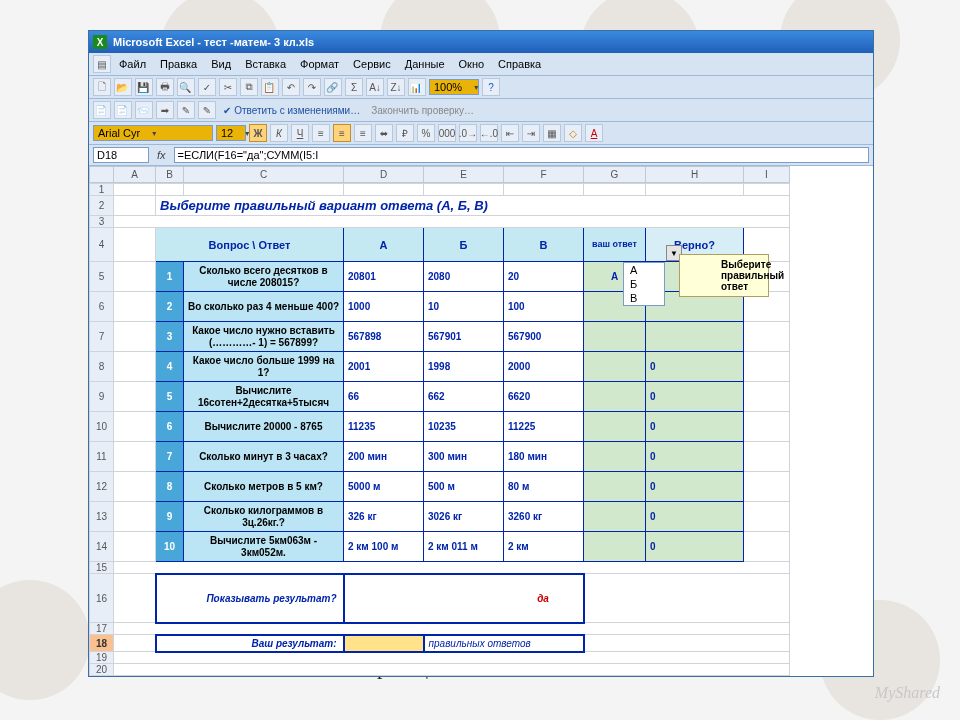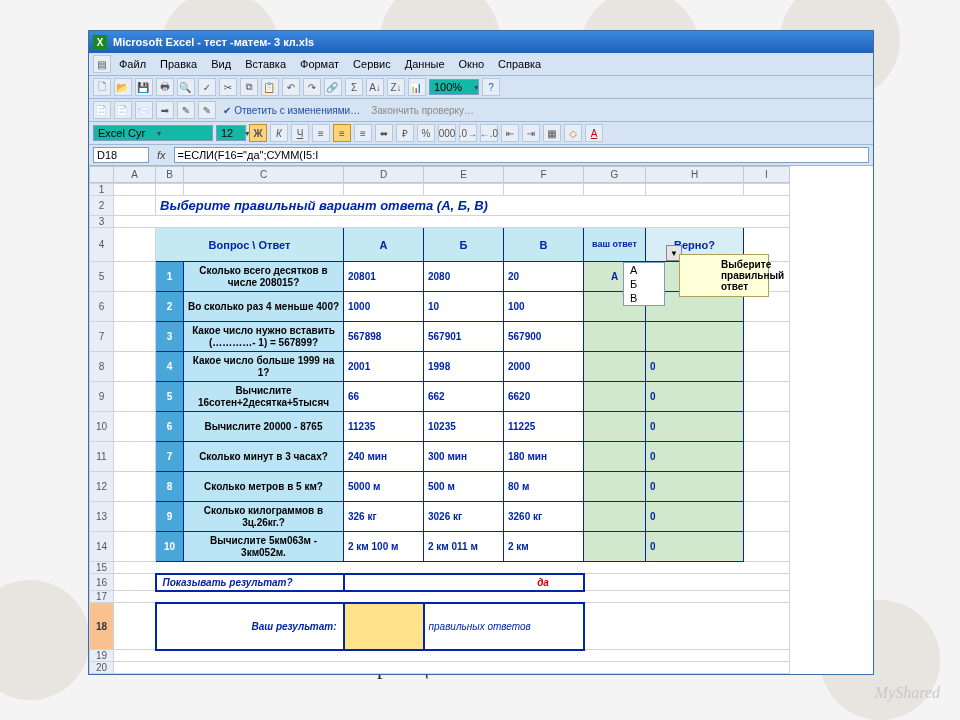--- a/index.html
+++ b/index.html
@@ -60,21 +60,21 @@
     flex-wrap:wrap;
   }
   .tbtn {
     width:18px; height:18px;
     border:1px solid #b8c8dc;
     background:#e8eef8;
     display:inline-flex; align-items:center; justify-content:center;
     font-size:10px; color:#555;
   }
   .font-box, .size-box {
-    border:1px solid #7a9cc6; background:#14b8a6;
+    border:1px solid #7a9cc6; background:#eab308;
     padding:1px 4px; font-size:11px;
     display:inline-flex; align-items:center; gap:12px;
   }
   .font-box::after, .size-box::after { content:"▾"; font-size:8px; color:#444; }
   .bold-b { background:#ffd37a; border:1px solid #c0902a; }
   .rev-label { font-size:10px; color:#2050a0; padding:0 4px; }
   .rev-label.gray { color:#888; }
   .formula-bar {
     background:#d6e3f3; display:flex; align-items:center;
     border-bottom:1px solid #a0b8d8; padding:2px 4px; gap:4px;
@@ -118,36 +118,36 @@
   }
   .your-cell {
     background:#d2e8cc!important; border:1px solid #0024aa!important;
     text-align:center; font-weight:bold; color:#0024aa;
   }
   .verno-cell {
     background:#d2e8cc!important; border:1px solid #0024aa!important;
     color:#0024aa; text-align:left; padding:2px 4px!important; font-weight:bold;
   }
   .show-label {
-    color:#0024aa; font-weight:bold; font-style:italic; 
-    padding:2px 6px!important; border:2px solid #0024aa!important;
+    color:#0024aa; font-weight:bold; font-style:italic; text-align:right;
+    padding:18px 6px!important; border:2px solid #0024aa!important;
   }
   .show-val {
     color:#c00; font-weight:bold; font-style:italic; text-align:center;
     border:2px solid #0024aa!important;
   }
   .res-label {
     color:#0024aa; font-weight:bold; font-style:italic; text-align:right;
     padding:2px 6px!important; border:2px solid #0024aa!important;
   }
   .res-val {
     background:#ffe28a!important; border:2px solid #0024aa!important;
   }
   .res-txt {
-    color:#0024aa; font-style:italic; padding:17px 4px!important;
+    color:#0024aa; font-style:italic; padding:2px 4px!important;
     border:2px solid #0024aa!important; text-align:left;
   }
   .dropdown-pop {
     position:absolute;
     background:#fff; border:1px solid #7a9cc6;
     font-size:11px; color:#000;
     z-index:5;
   }
   .dropdown-pop .arrow-btn {
     position:absolute; right:-18px; top:-18px;
@@ -234,21 +234,21 @@
     <span class="tbtn">📄</span>
     <span class="tbtn">📨</span>
     <span class="tbtn">➡</span>
     <span class="tbtn">✎</span>
     <span class="tbtn">✎</span>
     <span class="rev-label">✔ <span>Ответить с изменениями…</span></span>
     <span class="rev-label gray">Закончить проверку…</span>
   </div>
 
   <div class="toolbar">
-    <span class="font-box" style="width:120px">Excel Cyr</span>
+    <span class="font-box" style="width:120px">Arial Cyr</span>
     <span class="size-box" style="width:30px">12</span>
     <span class="tbtn bold-b">
         <b>Ж</b>
       </span>
     <span class="tbtn">
         <i>К</i>
       </span>
     <span class="tbtn">
         <u>Ч</u>
       </span>
@@ -401,21 +401,21 @@
             <td class="ans-cell">11225</td>
             <td class="your-cell"></td>
             <td class="verno-cell">0</td>
             <td></td>
           </tr>
           <tr style="height: 30px; padding-left: 16px;">
             <td class="rowhdr">11</td>
             <td></td>
             <td class="num-cell">7</td>
             <td class="q-cell">Сколько минут в 3 часах?</td>
-            <td class="ans-cell">240 мин</td>
+            <td class="ans-cell">200 мин</td>
             <td class="ans-cell">300 мин</td>
             <td class="ans-cell">180 мин</td>
             <td class="your-cell"></td>
             <td class="verno-cell">0</td>
             <td></td>
           </tr>
           <tr style="height: 30px;">
             <td class="rowhdr">12</td>
             <td></td>
             <td class="num-cell">8</td>

